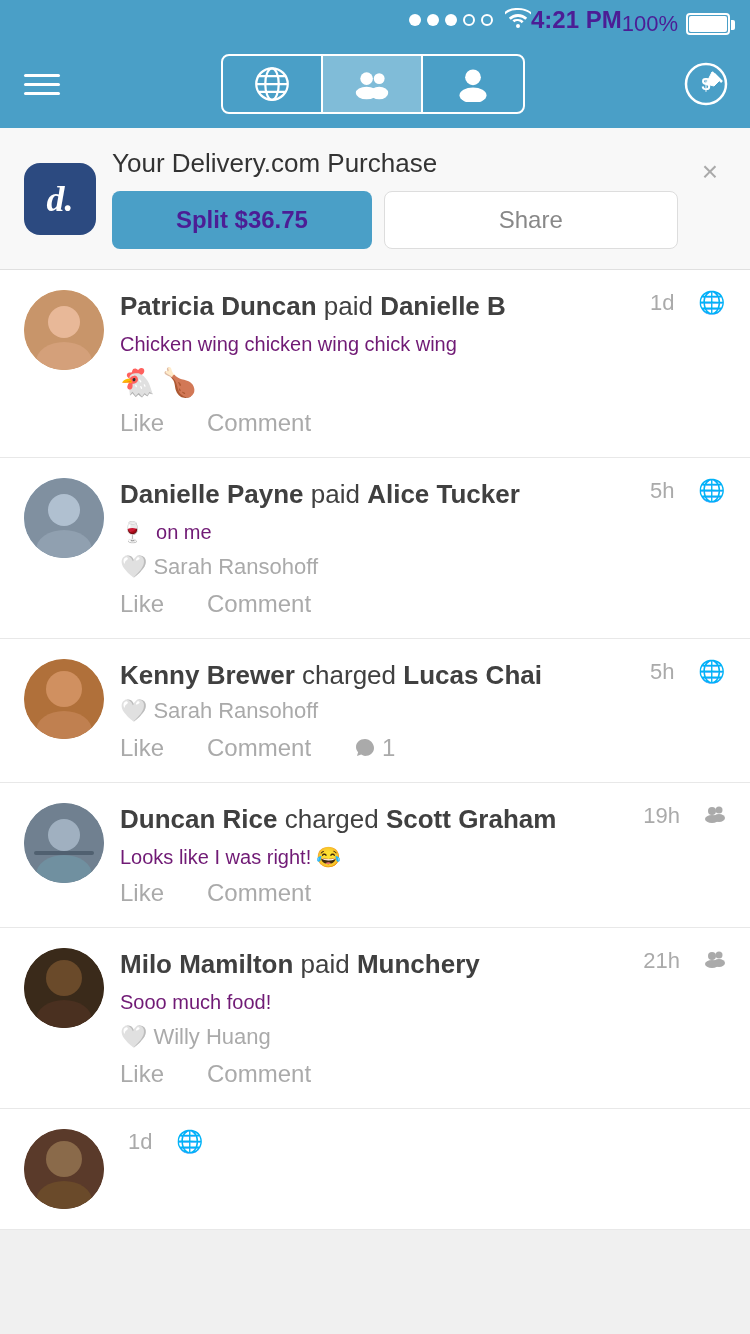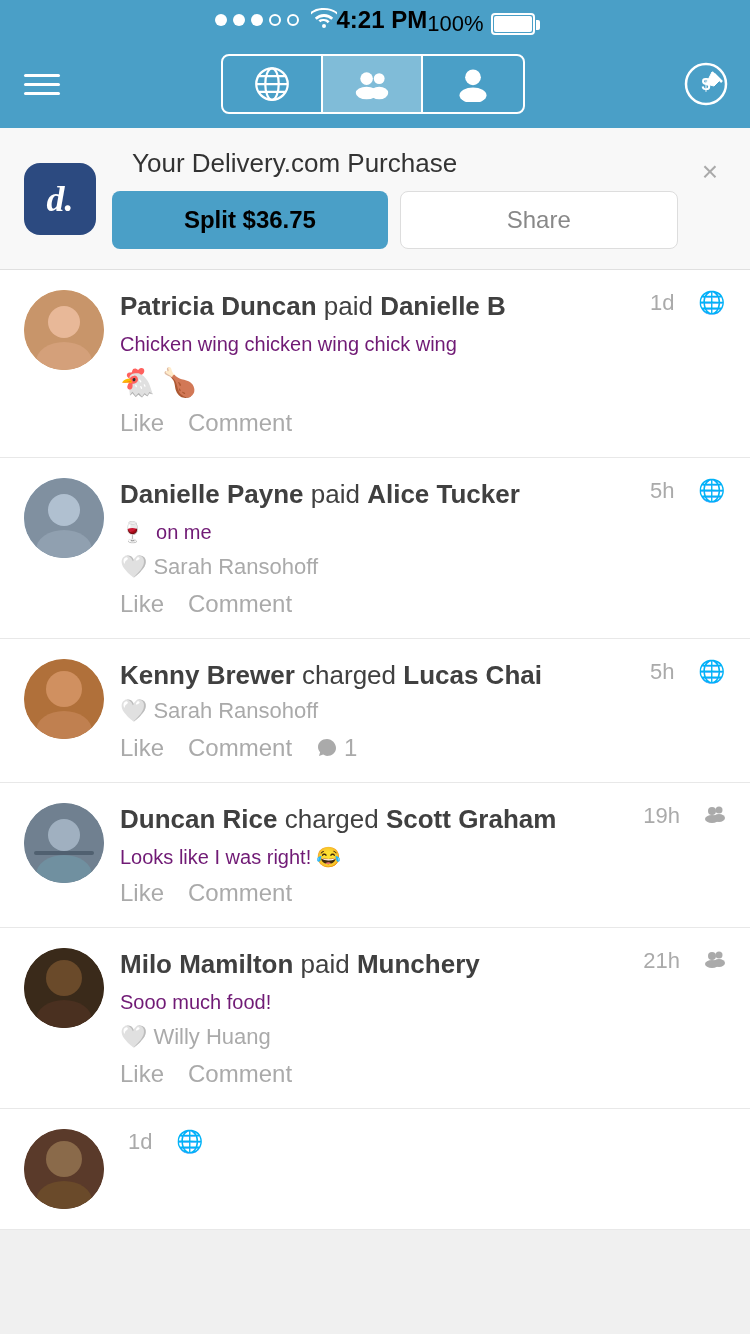--- a/index.html
+++ b/index.html
@@ -11,23 +11,23 @@
       background: #f0f0f0;
       overflow-x: hidden;
     }
 
     
     .status-bar {
       background: #4a9fc7;
       height: 40px;
       display: flex;
       align-items: center;
-      justify-content: center;
+      justify-content: flex-end;
       padding: 0 20px;
-      color: #000000;
+      color: #4c1d95;
       font-size: 24px;
       font-weight: 500;
     }
     .status-left { display: flex; align-items: center; gap: 6px; }
     .status-dot { width: 12px; height: 12px; border-radius: 50%; background: white; }
     .status-dot.empty { background: transparent; border: 2px solid white; }
     .wifi-icon { font-size: 20px; margin-left: 6px; }
     .status-time { font-size: 24px; font-weight: 600; }
     .status-right { display: flex; align-items: center; gap: 8px; font-size: 22px; margin-top: 8px; }
     .battery-icon {
@@ -92,26 +92,26 @@
       background: #2c4a80;
       display: flex; align-items: center; justify-content: center;
       flex-shrink: 0;
     }
     .promo-logo-text {
       color: white; font-size: 36px; font-weight: 700; font-style: italic;
       font-family: Georgia, serif;
     }
     .promo-content { flex: 1; }
     .promo-title {
-      font-size: 26px; color: #333; margin-bottom: 12px; font-weight: 400; margin-left: 20px;
+      font-size: 26px; color: #333; margin-bottom: 12px; font-weight: 400;
     }
     .promo-buttons { display: flex; gap: 12px; }
     .promo-btn-split {
-      background: #4a9fc7; color: #000000; border: none;
-      padding: 14px 28px; border-radius: 8px; font-size: 24px; font-weight: 600;
+      background: #4a9fc7; color: #4c1d95; border: none;
+      padding: 14px 12px; border-radius: 8px; font-size: 24px; font-weight: 600;
       cursor: pointer; flex: 1;
     }
     .promo-btn-share {
       background: white; color: #888; border: 1px solid #ddd;
       padding: 14px 28px; border-radius: 8px; font-size: 24px; font-weight: 400;
       cursor: pointer; flex: 1;
     }
     .promo-close {
       color: #aaa; font-size: 28px; cursor: pointer; padding: 8px;
       align-self: flex-start;
@@ -134,21 +134,21 @@
     .feed-content { flex: 1; }
     .feed-header { display: flex; justify-content: space-between; align-items: flex-start; margin-bottom: 6px; }
     .feed-title { font-size: 26px; line-height: 1.3; color: #404040; flex: 1; }
     .feed-title strong { font-weight: 700; }
     .feed-meta { display: flex; align-items: center; gap: 24px; color: #aaa; font-size: 22px; margin-left: 8px; flex-shrink: 0; }
     .feed-text { font-size: 20px; color: #701a75; margin-bottom: 8px; line-height: 1.4; }
     .feed-emoji { font-size: 28px; margin-bottom: 10px; }
     .feed-like-row { display: flex; align-items: center; gap: 6px; color: #aaa; font-size: 22px; margin-bottom: 10px; }
     .heart-icon { font-size: 22px; }
     .liked-by { font-size: 22px; color: #aaa; }
-    .feed-actions { display: flex; gap: 24px; }
+    .feed-actions { display: flex; gap: 43px; }
     .feed-action { font-size: 24px; color: #aaa; cursor: pointer; }
     .comment-count { display: flex; align-items: center; gap: 6px; color: #aaa; font-size: 24px; }
 
     
     .av1 { background: #d4a574; }
     .av2 { background: #8ba3b8; }
     .av3 { background: #c4956a; }
     .av4 { background: #7a8a9a; }
     .av5 { background: #4a3a2a; }
     .av6 { background: #6a4a3a; }

